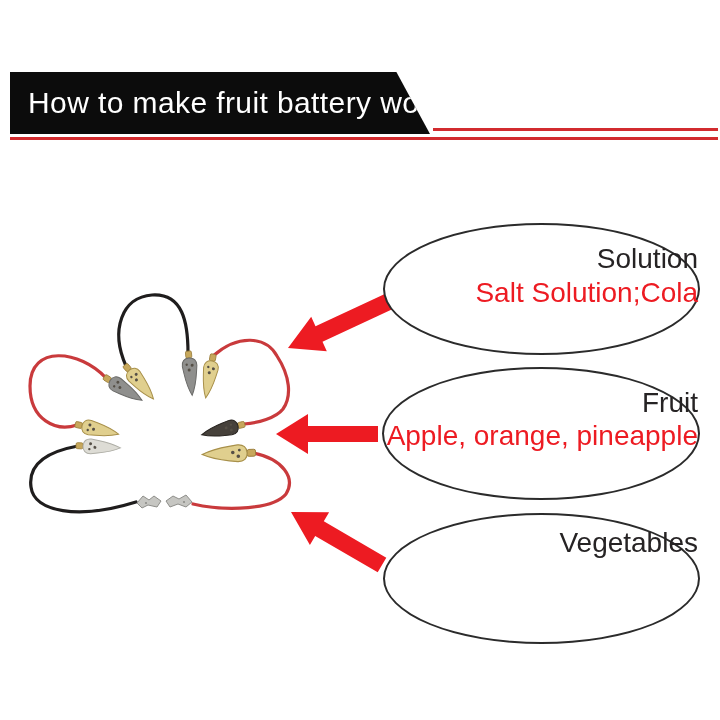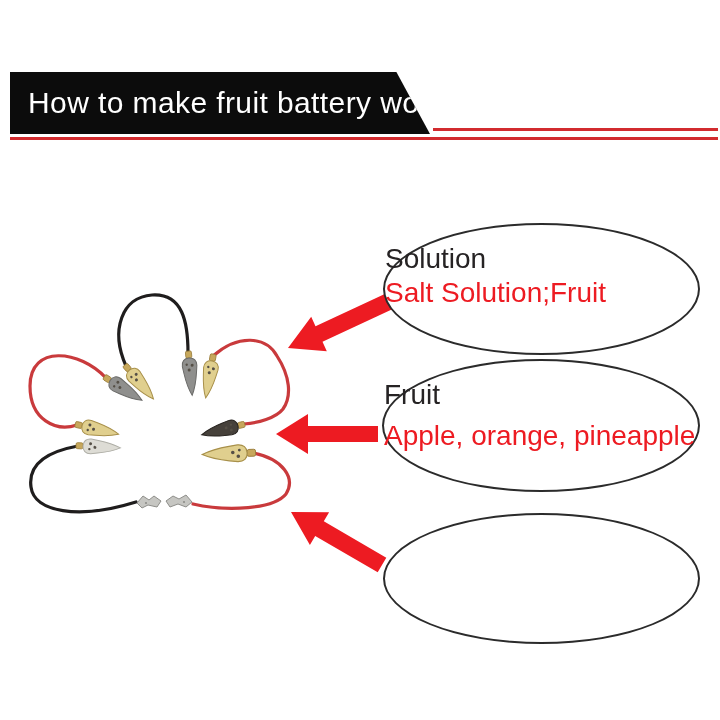--- a/index.html
+++ b/index.html
@@ -30,28 +30,28 @@
   }
   .rule{position:absolute;background:var(--line-red)}
   .rule-short{left:433px;top:128px;width:285px;height:3px}
   .rule-long{left:10px;top:137px;width:708px;height:3px}
 
   .photo-layer{position:absolute;left:0;top:0;width:720px;height:720px;pointer-events:none}
 
   .bubble{
     position:absolute;box-sizing:border-box;background:#fff;
     border:2.5px solid var(--outline);border-radius:50%;
-    display:flex;flex-direction:column;align-items:flex-start;text-align:center;
+    display:flex;flex-direction:column;align-items:flex-end;text-align:center;
   }
   .bubble-title{font-size:28px;line-height:31px;color:var(--label-text)}
   .bubble-detail{font-size:28px;line-height:31px;color:var(--accent-red);white-space:nowrap}
   #bubble-solution{left:383px;top:223px;width:317px;height:132px;padding-top:18px}
   #bubble-solution .bubble-detail{margin-top:3px}
-  #bubble-fruit{left:382px;top:359px;width:318px;height:133px;padding-top:18px}
-  #bubble-fruit .bubble-detail{margin-top:10px}
+  #bubble-fruit{left:382px;top:367px;width:318px;height:133px;padding-top:18px}
+  #bubble-fruit .bubble-detail{margin-top:2px}
   #bubble-vegetables{left:383px;top:513px;width:317px;height:131px;padding-top:13px}
   #bubble-vegetables .bubble-title{line-height:29px}
   .veg-detail{
     align-self:flex-start;text-align:left;padding-left:38px;
     font-size:28px;line-height:27px;color:var(--accent-red);white-space:nowrap;
   }
   .arrow{fill:var(--accent-red)}
   .wire{fill:none;stroke-linecap:round;stroke-width:3.2px}
   .wire-red{stroke:var(--wire-red)}
   .wire-black{stroke:var(--wire-black)}
@@ -101,22 +101,23 @@
   <circle cx="146" cy="503" r="1.1" fill="#8e8e8a"></circle>
   <circle cx="184" cy="502" r="1.1" fill="#8e8e8a"></circle>
 
   <polygon class="arrow" points="388.5,292.3 315.5,326.3 311.2,316.7 288,348 326.8,351.3 322.5,341.7 395.5,307.7"></polygon>
   <polygon class="arrow" points="378,426 308,426 308,414 276,434 308,454 308,442 378,442"></polygon>
   <polygon class="arrow" points="386.3,557.7 323.8,521.3 329.1,512.2 291,512 309.9,545 315.2,535.9 377.7,572.3"></polygon>
 </svg>
 
 <div class="bubble" id="bubble-solution">
   <div class="bubble-title">Solution</div>
-  <div class="bubble-detail">Salt Solution;Fruit</div>
+  <div class="bubble-detail">Salt Solution;Cola</div>
 </div>
 
 <div class="bubble" id="bubble-fruit">
   <div class="bubble-title">Fruit</div>
   <div class="bubble-detail">Apple, orange, pineapple</div>
 </div>
 
 <div class="bubble" id="bubble-vegetables">
+  <div class="bubble-title">Vegetables</div>
 </div>
 
 </body></html>

